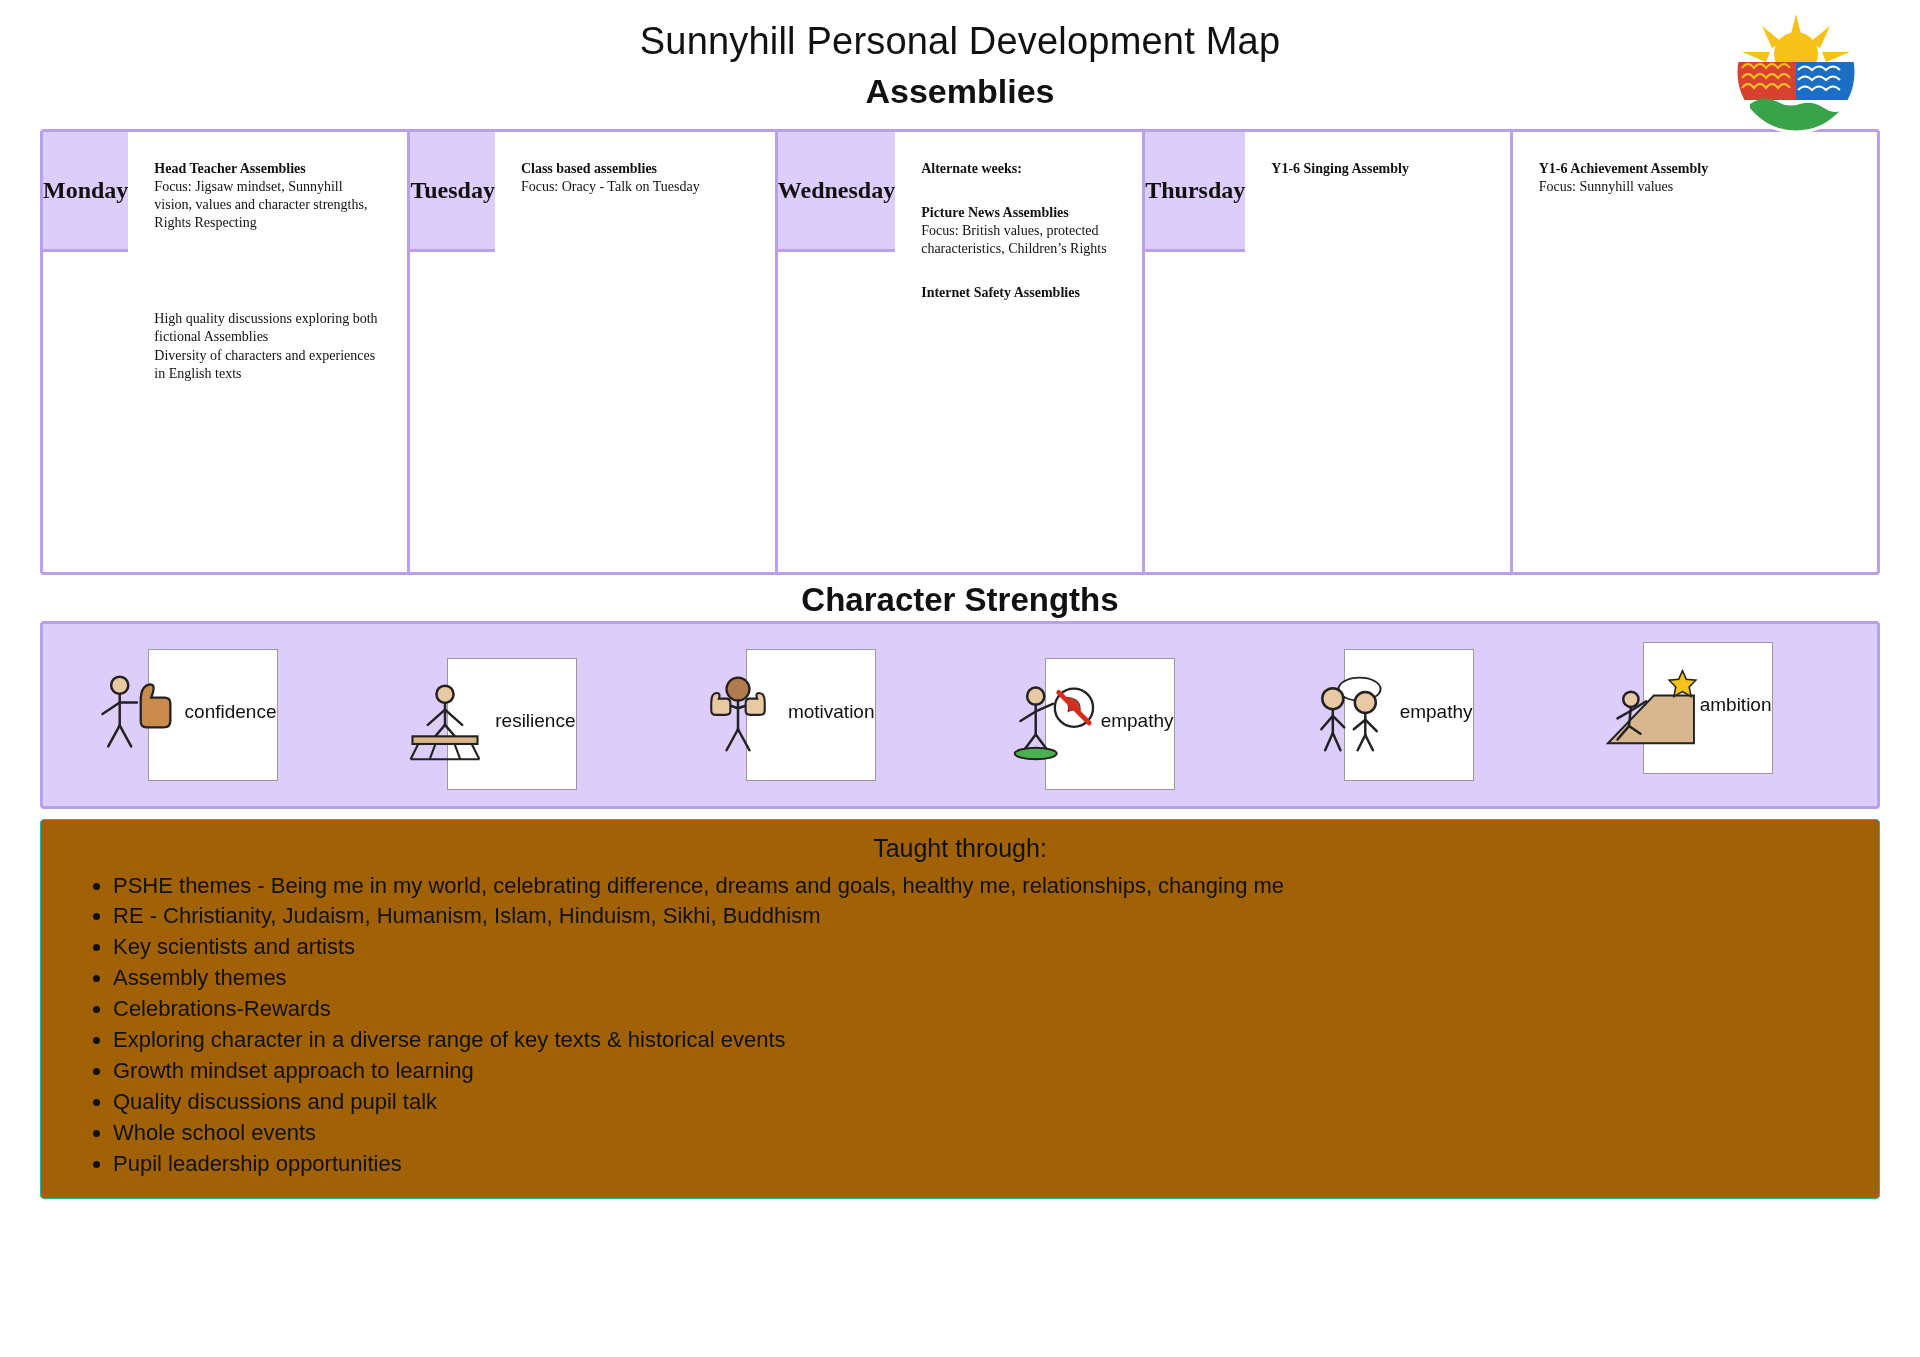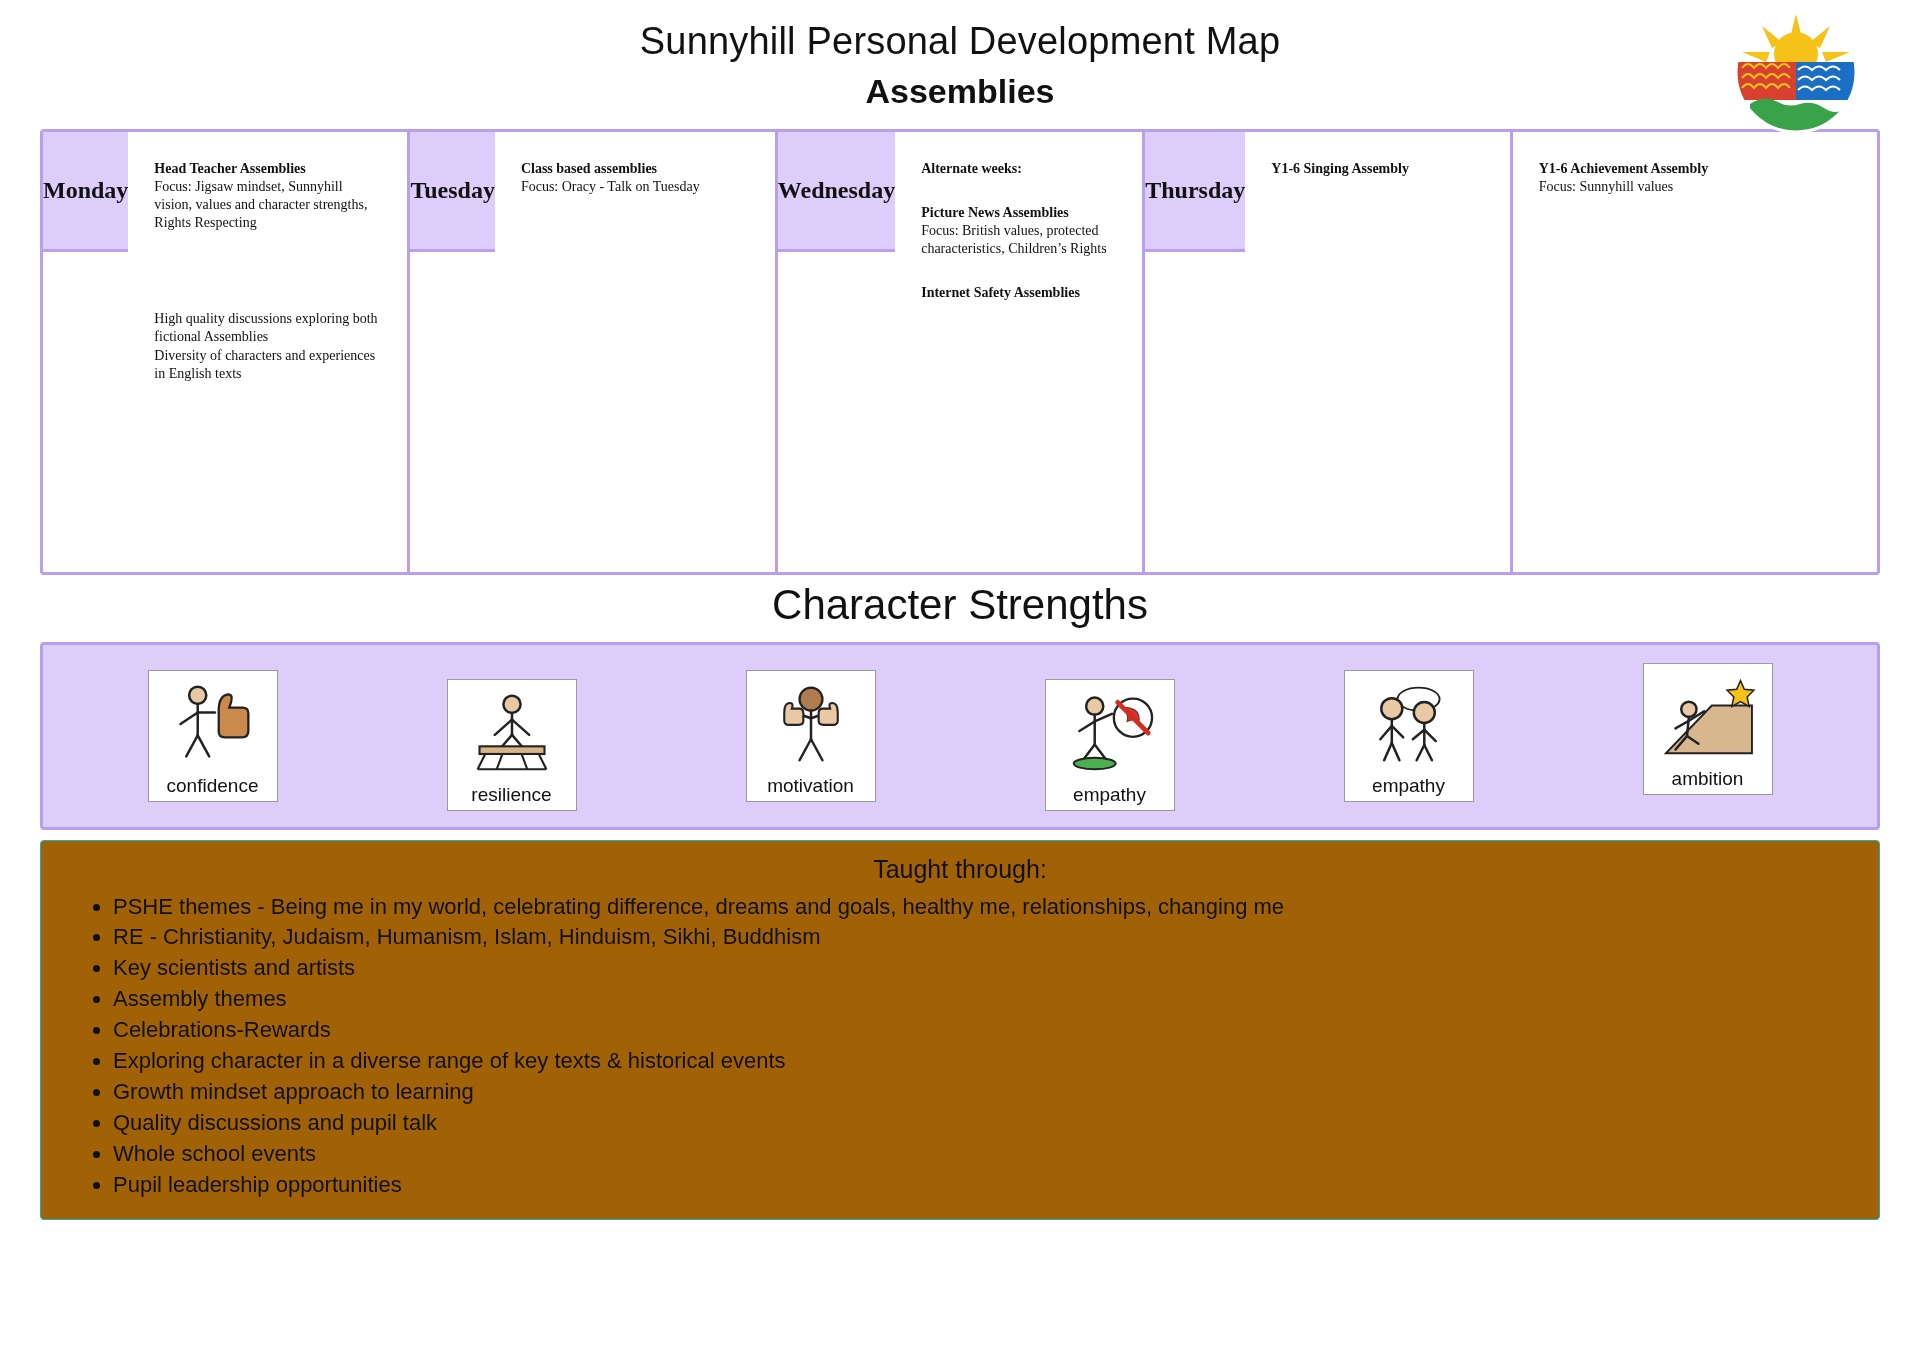--- a/index.html
+++ b/index.html
@@ -76,42 +76,42 @@
   }
   .b { font-weight: bold; }
   .spacer-lg { height: 78px; }
   .para { margin: 0; }
   .para + .para { margin-top: 0px; }
   .block + .block { margin-top: 26px; }
 
   
   .cs-title {
     text-align: center;
-    font-size: 42px;
-    font-weight: normal;
+    font-size: 33px;
+    font-weight: bold;
     margin-top: 6px;
-    margin-bottom: 13px;
+    margin-bottom: 2px;
   }
   .cs-band {
     border: 3px solid #b99ff0;
     background: #ddcdfb;
     border-radius: 4px;
     height: 188px;
     display: flex;
     align-items: center;
     justify-content: space-around;
     padding: 0 20px;
   }
   .cs-card {
     background: #ffffff;
     border: 1px solid #9a9a9a;
     width: 130px;
     height: 132px;
     display: flex;
-    flex-direction: column;
+    flex-direction: row;
     align-items: center;
     justify-content: flex-end;
     padding-bottom: 4px;
   }
   .cs-card.lift { align-self: flex-start; margin-top: 18px; }
   .cs-card.drop { align-self: flex-end; margin-bottom: 16px; }
   .cs-art { flex: 1 1 auto; display: flex; align-items: center; justify-content: center; width: 100%; }
   .cs-label {
     font-size: 19px;
     color: #111;

